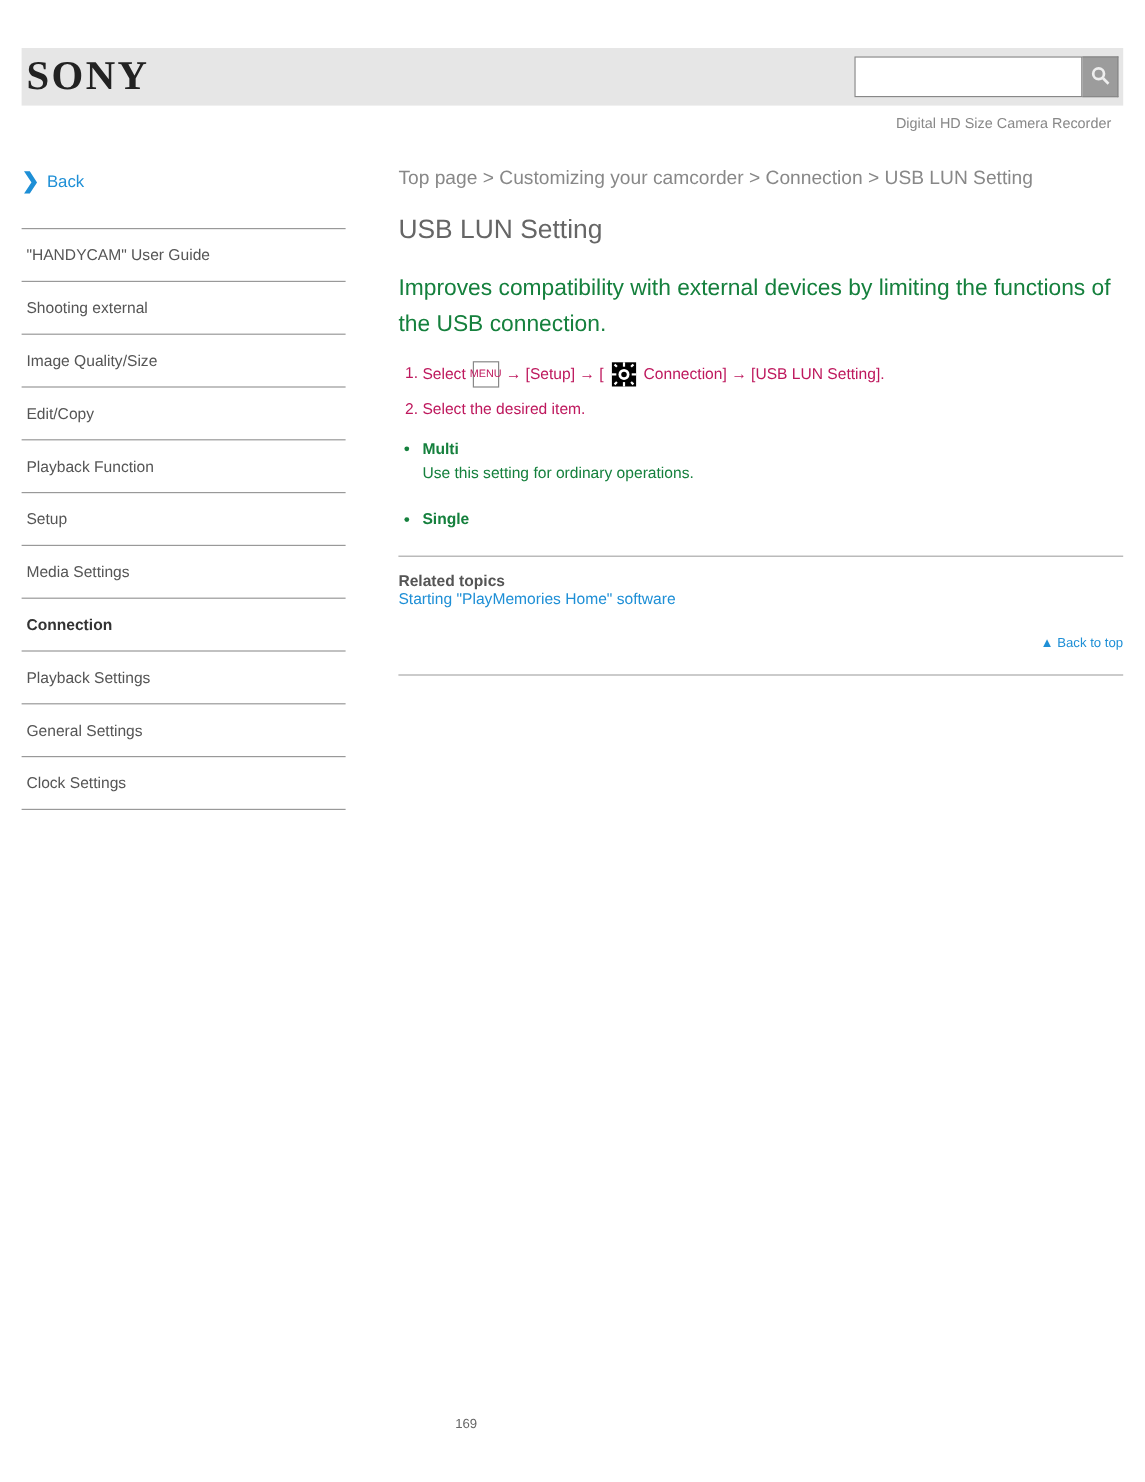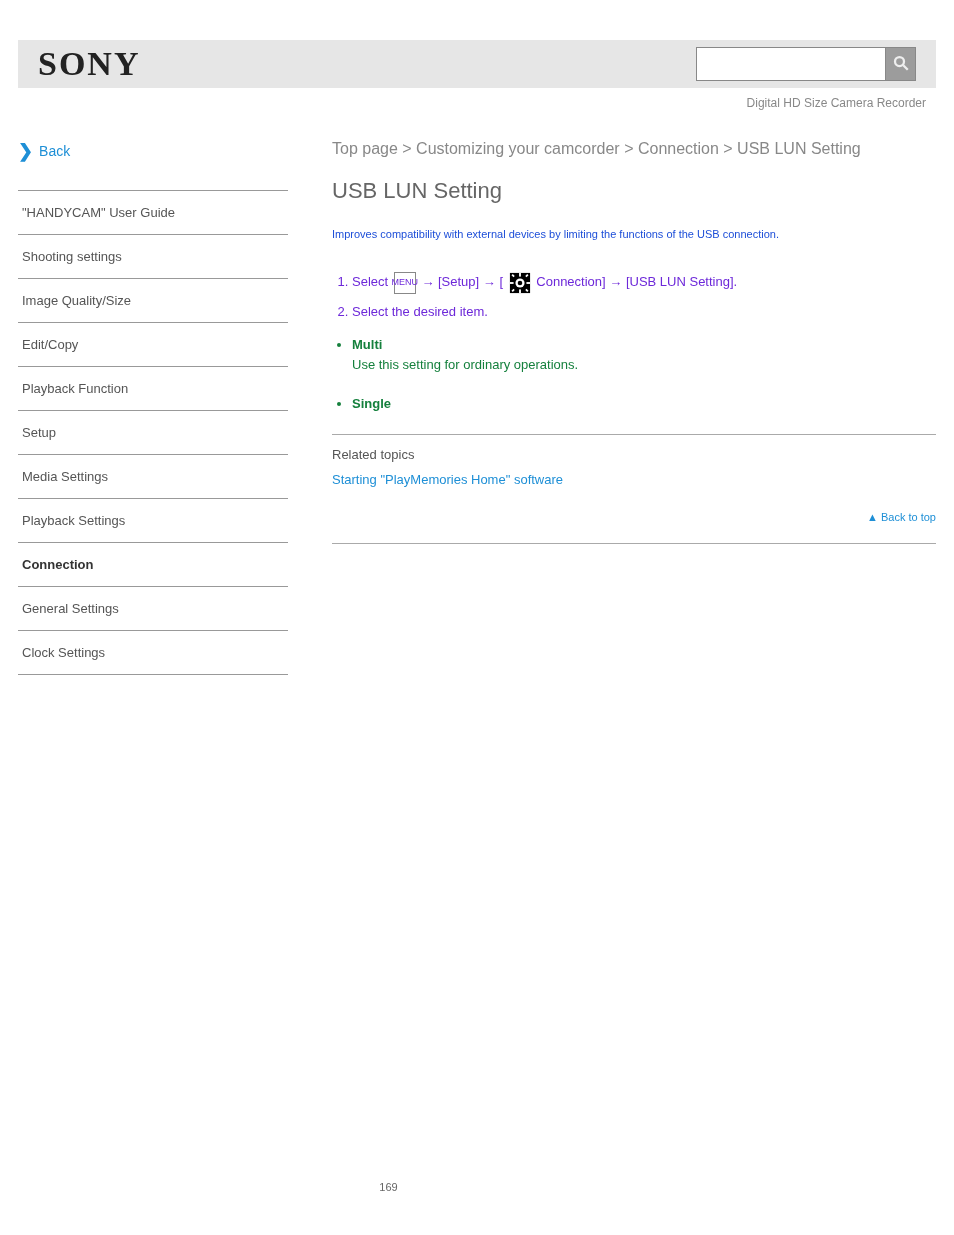--- a/index.html
+++ b/index.html
@@ -13,21 +13,21 @@
   }
   .page-wrap {
     padding: 0 18px;
   }
   .header-bar {
     background: #e6e6e6;
     height: 48px;
     display: flex;
     align-items: center;
     justify-content: space-between;
-    padding: 0 20px;
+    padding: 0 4px;
     margin-top: 40px;
   }
   .logo {
     font-family: "Times New Roman", serif;
     font-size: 34px;
     font-weight: bold;
     letter-spacing: 2px;
     color: #222;
   }
   .search-group {
@@ -104,56 +104,55 @@
     color: #888;
     margin-bottom: 20px;
   }
   .page-title {
     font-size: 22px;
     font-weight: normal;
     color: #666;
     margin-bottom: 22px;
   }
   .body-text {
-    font-size: 11px;
-    color: #1d4ed8;
+    font-size: 19px;
+    color: #15803d;
     line-height: 1.6;
     margin-bottom: 10px;
   }
   .gear-icon {
     display: inline-block;
     vertical-align: middle;
     width: 22px;
     height: 22px;
     margin: 0 2px;
   }
   .step-list {
     list-style: decimal;
-    margin: 28px 0 14px 20px;
-    font-size: 13px;
-    color: #6d28d9;
+    margin: 14px 0 14px 20px;
+    font-size: 13px;
+    color: #be185d;
   }
   .step-list li { margin-bottom: 8px; line-height: 1.5; }
   .bullet-list {
     list-style: disc;
     margin: 10px 0 16px 20px;
     font-size: 13px;
     color: #15803d;
   }
   .bullet-list li { margin-bottom: 20px; line-height: 1.5; }
   .section-divider {
     border: none;
     border-top: 1px solid #aaa;
     margin: 20px 0 12px 0;
   }
   .related-heading {
     font-size: 13px;
-    font-weight: normal;
+    font-weight: bold;
     color: #555;
-    margin-bottom: 10px;
   }
   .related-list { list-style: none; }
   .related-list li {
     color: #1e8fd6;
     font-size: 13px;
     margin-bottom: 6px;
     cursor: pointer;
   }
   .back-top {
     text-align: right;
@@ -203,28 +202,28 @@
 
   <div class="layout">
 
     <div class="sidebar">
       <div class="chevron-row">
         <span class="chevron-icon">❯</span>
         <span class="chevron-label">Back</span>
       </div>
       <ul class="nav-list">
         <li class="nav-item first">"HANDYCAM" User Guide</li>
-        <li class="nav-item">Shooting settings</li>
+        <li class="nav-item">Shooting external</li>
         <li class="nav-item">Image Quality/Size</li>
         <li class="nav-item">Edit/Copy</li>
         <li class="nav-item">Playback Function</li>
         <li class="nav-item">Setup</li>
         <li class="nav-item">Media Settings</li>
+        <li class="nav-item selected">Connection</li>
         <li class="nav-item">Playback Settings</li>
-        <li class="nav-item selected">Connection</li>
         <li class="nav-item">General Settings</li>
         <li class="nav-item">Clock Settings</li>
       </ul>
     </div>
 
     <div class="content">
       <div class="breadcrumb">Top page &gt; Customizing your camcorder &gt; Connection &gt; USB LUN Setting</div>
       <h1 class="page-title">USB LUN Setting</h1>
       <p class="body-text">Improves compatibility with external devices by limiting the functions of the USB connection.</p>
 

